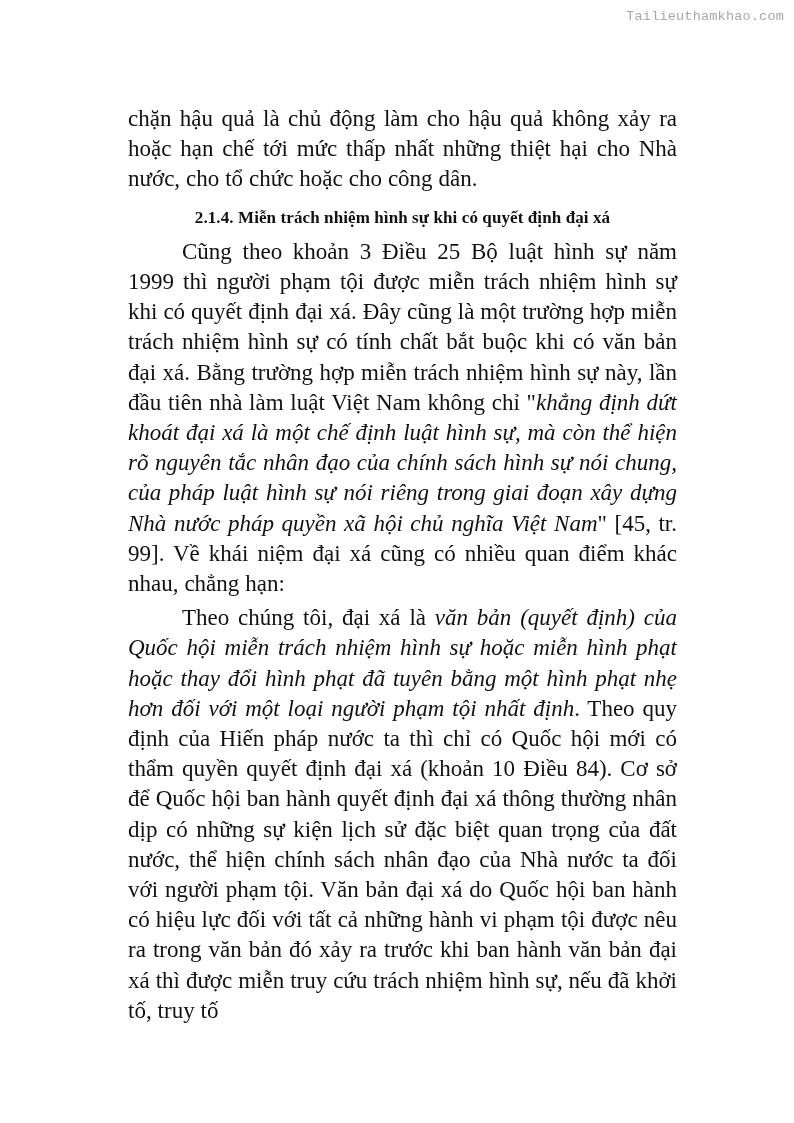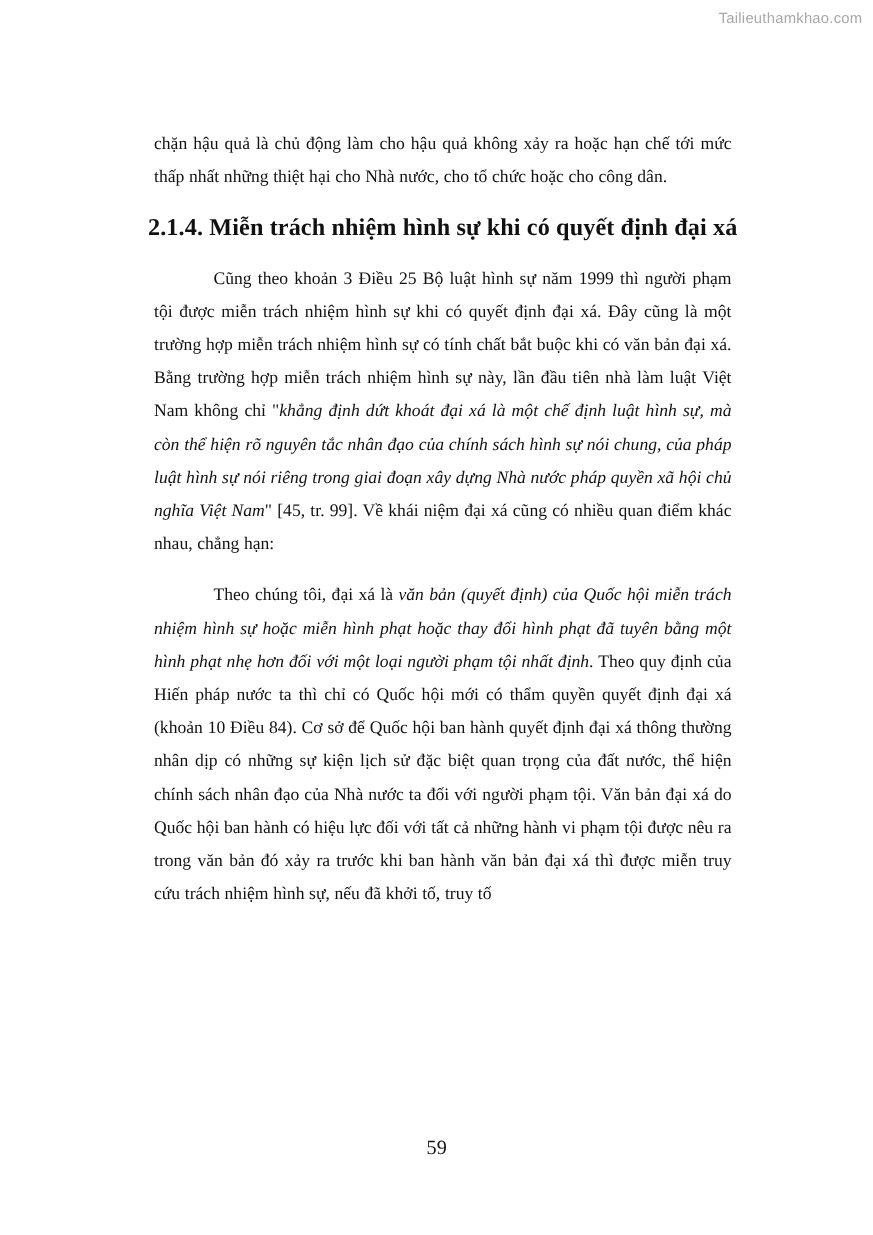--- a/index.html
+++ b/index.html
@@ -21,53 +21,53 @@
     position: absolute;
     inset: 0;
     background: #ffffff;
   }
 
   
   .watermark {
     position: absolute;
     top: 9px;
     right: 10px;
-    font-family: Liberation Sans, sans-serif;
+    font-family: Liberation Mono, monospace;
     font-size: 13.5px;
     letter-spacing: 0.2px;
     color: #a8a8a8;
     user-select: none;
     white-space: nowrap;
   }
 
   
   .content {
     position: absolute;
     left: 124px;
     top: 100px;
     width: 557px;
   }
 
   p.body-par {
-    margin: 16px;
-    font-size: 16px;
+    margin: 4px;
+    font-size: 23px;
     line-height: 30.2px;
     text-align: justify;
     text-justify: inter-word;
     hyphens: none;
     word-spacing: 0.2px;
   }
 
   p.indent {
     text-indent: 54px;
   }
 
   h2.heading {
     margin: 8px 0 4px 0;
-    font-size: 22px;
+    font-size: 17px;
     line-height: 30.2px;
     font-weight: bold;
     text-align: center;
     letter-spacing: 0.1px;
   }
 
   i, .it {
     font-style: italic;
   }
 
@@ -96,15 +96,14 @@
     <h2 class="heading">2.1.4. Miễn trách nhiệm hình sự khi có quyết định đại xá</h2>
 
     <p class="body-par indent"><span>Cũng theo khoản 3 Điều 25 Bộ luật hình sự năm 1999 thì người phạm tội được miễn trách nhiệm hình sự khi có quyết định đại xá. Đây cũng là một trường hợp miễn trách nhiệm hình sự có tính chất bắt buộc khi có văn bản đại xá. Bằng trường hợp miễn trách nhiệm hình sự này, lần đầu tiên nhà làm luật Việt Nam không chỉ "</span><i>khẳng định dứt khoát đại xá là một chế định luật hình sự, mà còn thể hiện rõ nguyên tắc nhân đạo của chính sách hình sự nói chung, của pháp luật hình sự nói riêng trong giai đoạn xây dựng Nhà nước pháp quyền xã hội chủ nghĩa Việt Nam</i><span>" [45, tr. 99]. Về khái niệm đại xá cũng có nhiều quan điểm khác nhau, chẳng hạn:</span></p>
 
 
 
     <p class="body-par indent"><span>Theo chúng tôi, đại xá là </span><i>văn bản (quyết định) của Quốc hội miễn trách nhiệm hình sự hoặc miễn hình phạt hoặc thay đổi hình phạt đã tuyên bằng một hình phạt nhẹ hơn đối với một loại người phạm tội nhất định</i><span>. Theo quy định của Hiến pháp nước ta thì chỉ có Quốc hội mới có thẩm quyền quyết định đại xá (khoản 10 Điều 84). Cơ sở để Quốc hội ban hành quyết định đại xá thông thường nhân dịp có những sự kiện lịch sử đặc biệt quan trọng của đất nước, thể hiện chính sách nhân đạo của Nhà nước ta đối với người phạm tội. Văn bản đại xá do Quốc hội ban hành có hiệu lực đối với tất cả những hành vi phạm tội được nêu ra trong văn bản đó xảy ra trước khi ban hành văn bản đại xá thì được miễn truy cứu trách nhiệm hình sự, nếu đã khởi tố, truy tố</span></p>
 
   </div>
 
-  <div class="folio">59</div>
 
 </div>
 
 </body></html>

